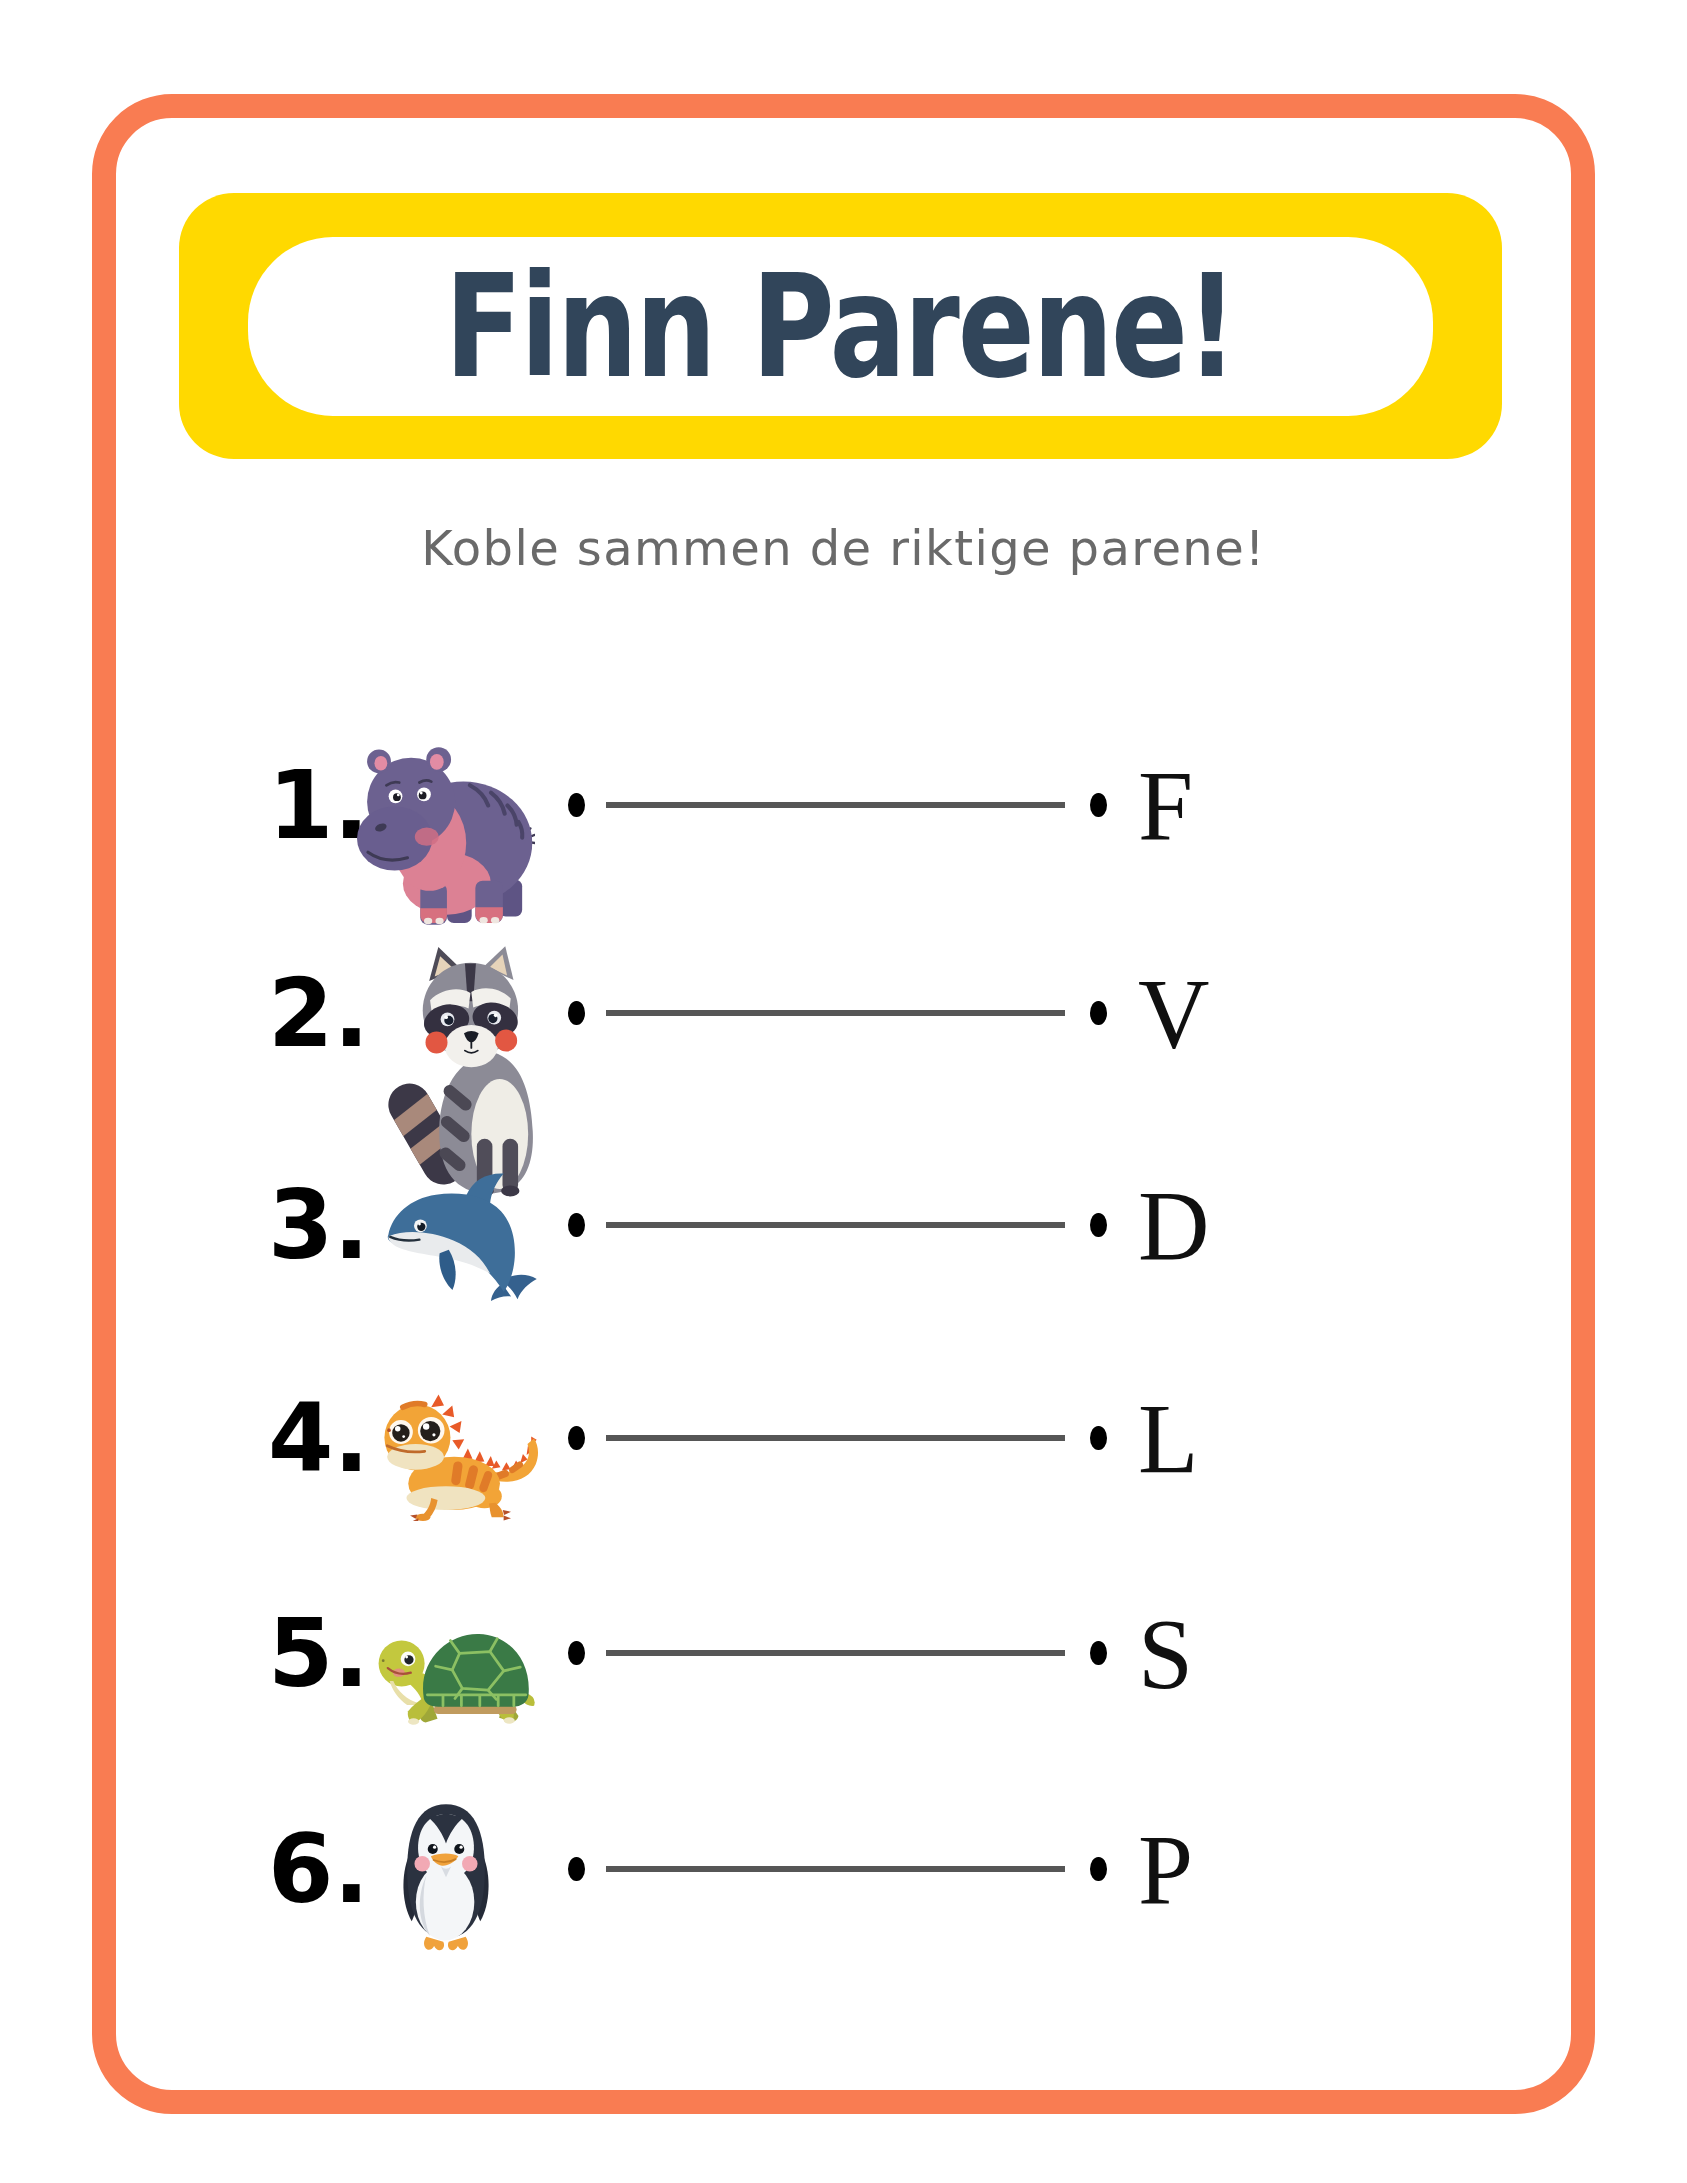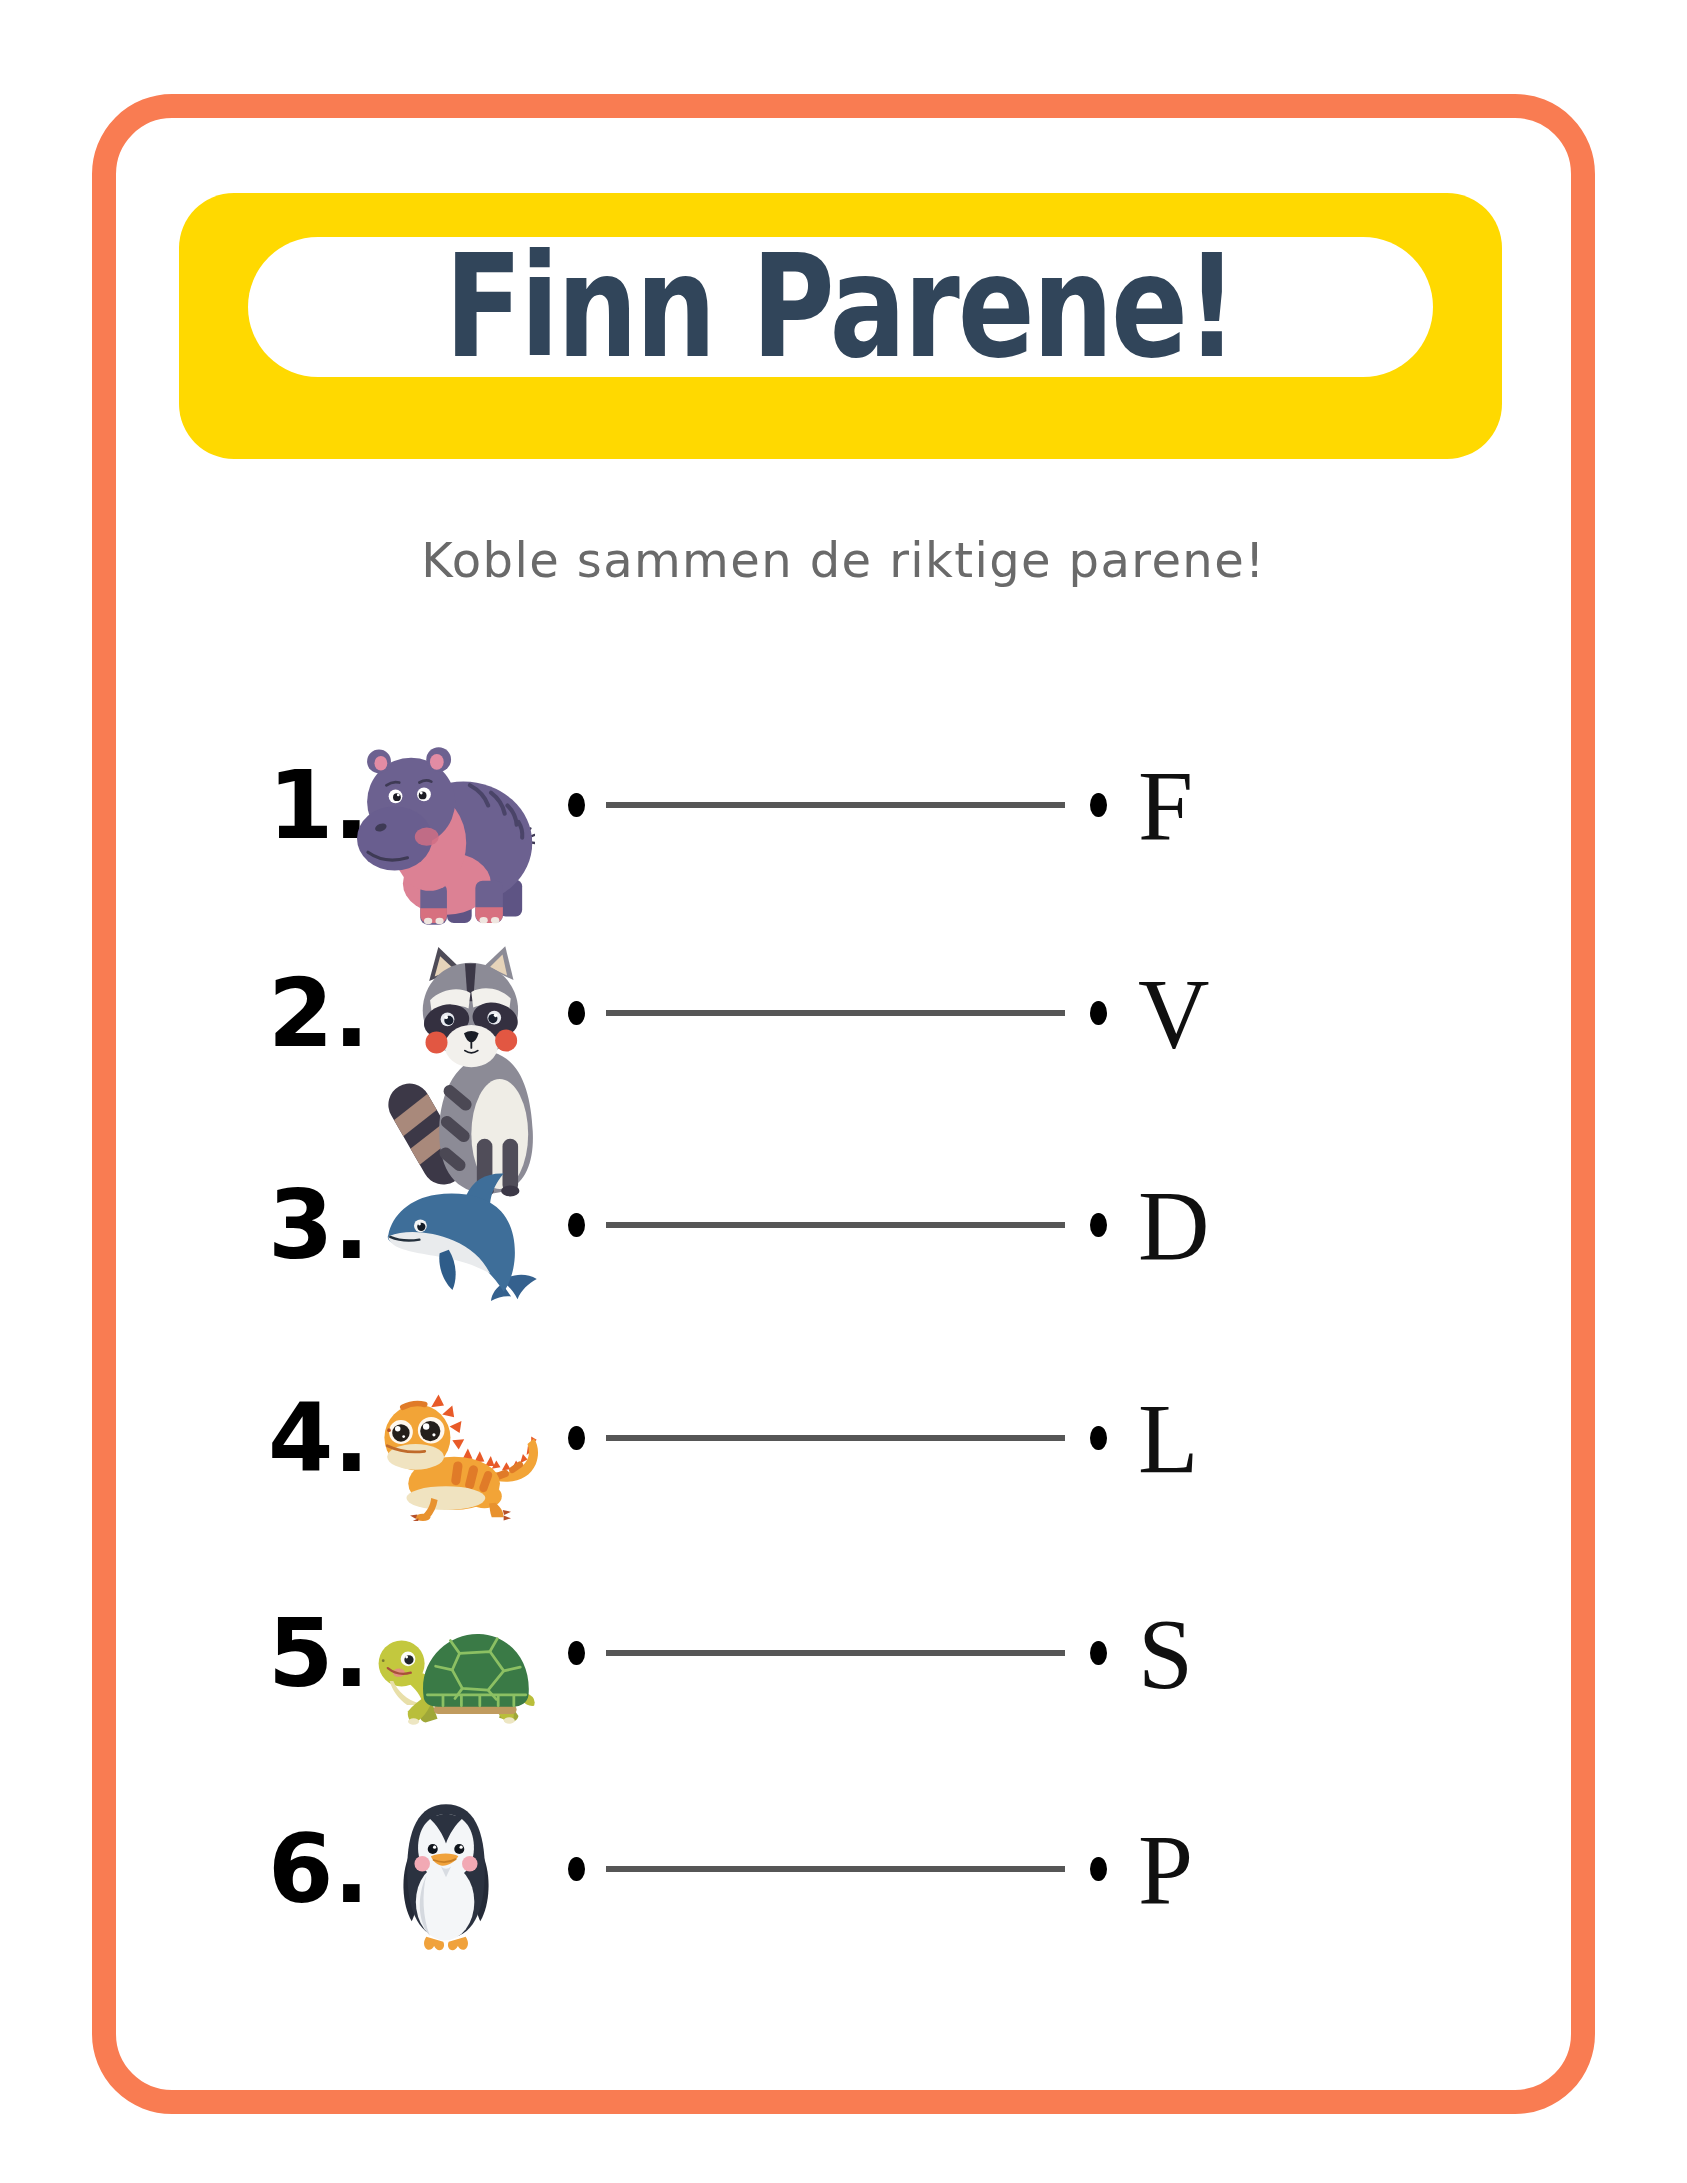--- a/index.html
+++ b/index.html
@@ -9,30 +9,30 @@
   }
   .frame {
     position:absolute; left:92px; top:94px; width:1503px; height:2020px;
     box-sizing:border-box; border:24px solid #F97C52; border-radius:80px;
   }
   .banner {
     position:absolute; left:179px; top:193px; width:1323px; height:266px;
     background:#FFD900; border-radius:55px;
   }
   .banner-inner {
-    position:absolute; left:69px; top:44px; width:1185px; height:140px;
+    position:absolute; left:69px; top:44px; width:1185px; height:179px;
     background:#ffffff; border-radius:85px;
     display:flex; align-items:center; justify-content:center;
   }
   .title {
     font-size:142px; font-weight:bold; color:#31455A; white-space:nowrap;
     transform:scaleX(0.8); letter-spacing:-2.8px; line-height:1;
   }
   .subtitle {
-    position:absolute; left:0; width:100%; top:532px; text-align:center;
+    position:absolute; left:0; width:100%; top:520px; text-align:center;
     font-size:48px; color:#6A6A6A; letter-spacing:1.4px;
   }
   .row { position:absolute; left:0; top:0; width:100%; }
   .num {
     position:absolute; left:268px; top:calc(var(--cy) - 69px); height:138px;
     display:flex; align-items:center; font-size:94px; font-weight:bold; color:#000000;
   }
   .animal { position:absolute; }
   .animal svg { display:block; width:100%; height:100%; }
   .dot {

